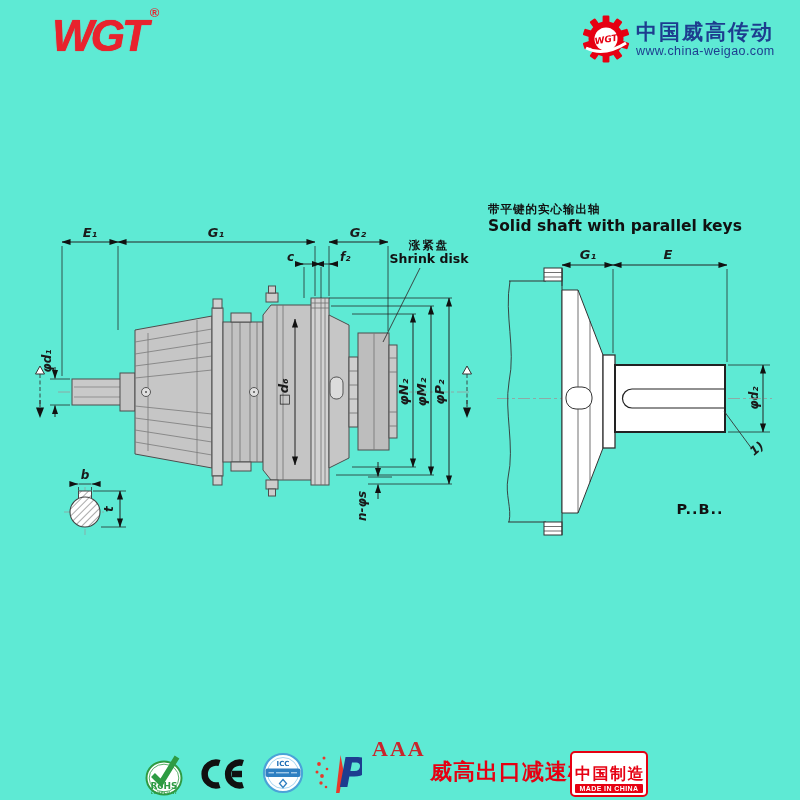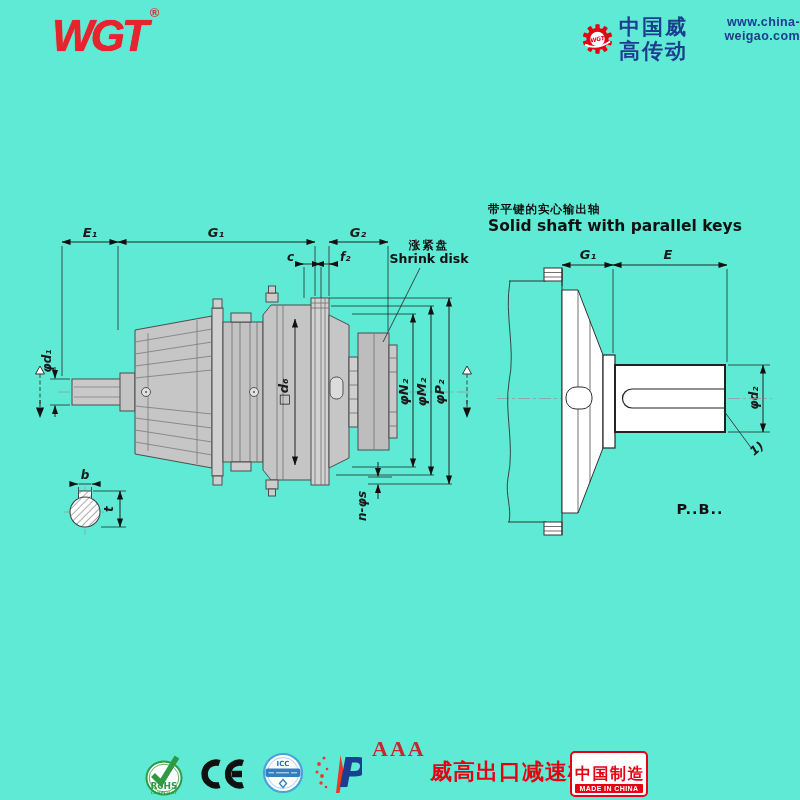--- a/index.html
+++ b/index.html
@@ -6,23 +6,23 @@
   .page{position:relative;width:800px;height:800px;background:#5eead4;overflow:hidden;
         font-family:"Liberation Sans",sans-serif;}
   
   .wgt-logo{position:absolute;left:52px;top:14px;color:#e8232d;
             font-family:"Liberation Sans",sans-serif;font-weight:bold;font-style:italic;
             font-size:44px;letter-spacing:-3px;line-height:1;
             text-shadow:0 0 1px #e8232d,0.4px 0 #e8232d;}
   .wgt-logo sup{font-size:13px;font-style:normal;letter-spacing:0;position:relative;top:-18px;left:4px;
             text-shadow:none;}
   .hdr-right{position:absolute;left:583px;top:14px;display:flex;align-items:center;gap:7px;}
-  .hdr-right .txt{display:flex;}
+  .hdr-right .txt{display:flex;flex-direction:column;}
   .company-cn{color:#1d3d8f;font-size:21px;font-weight:bold;letter-spacing:2px;line-height:1.15;}
-  .website{color:#1d3d8f;font-size:12.5px;font-weight:bold;letter-spacing:.4px;text-align:right;}
+  .website{color:#1d3d8f;font-size:12.5px;font-weight:normal;letter-spacing:.4px;text-align:right;}
   
   .drawings{position:absolute;left:0;top:190px;}
   
   .footer-item{position:absolute;}
   .aaa{left:372px;top:736px;font-family:"Liberation Serif",serif;font-weight:bold;
        font-size:22px;color:#c9252c;letter-spacing:2px;}
   .slogan{left:430px;top:757px;font-size:22px;font-weight:bold;color:#e60012;letter-spacing:1px;}
   .stamp{left:570px;top:751px;width:78px;border:2.5px solid #e60012;border-radius:5px;
          padding:13px 3px 2px 3px;box-sizing:border-box;background:#fff;}
   .stamp-cn{color:#e60012;font-size:16px;font-weight:bold;letter-spacing:1.5px;line-height:1.05;

